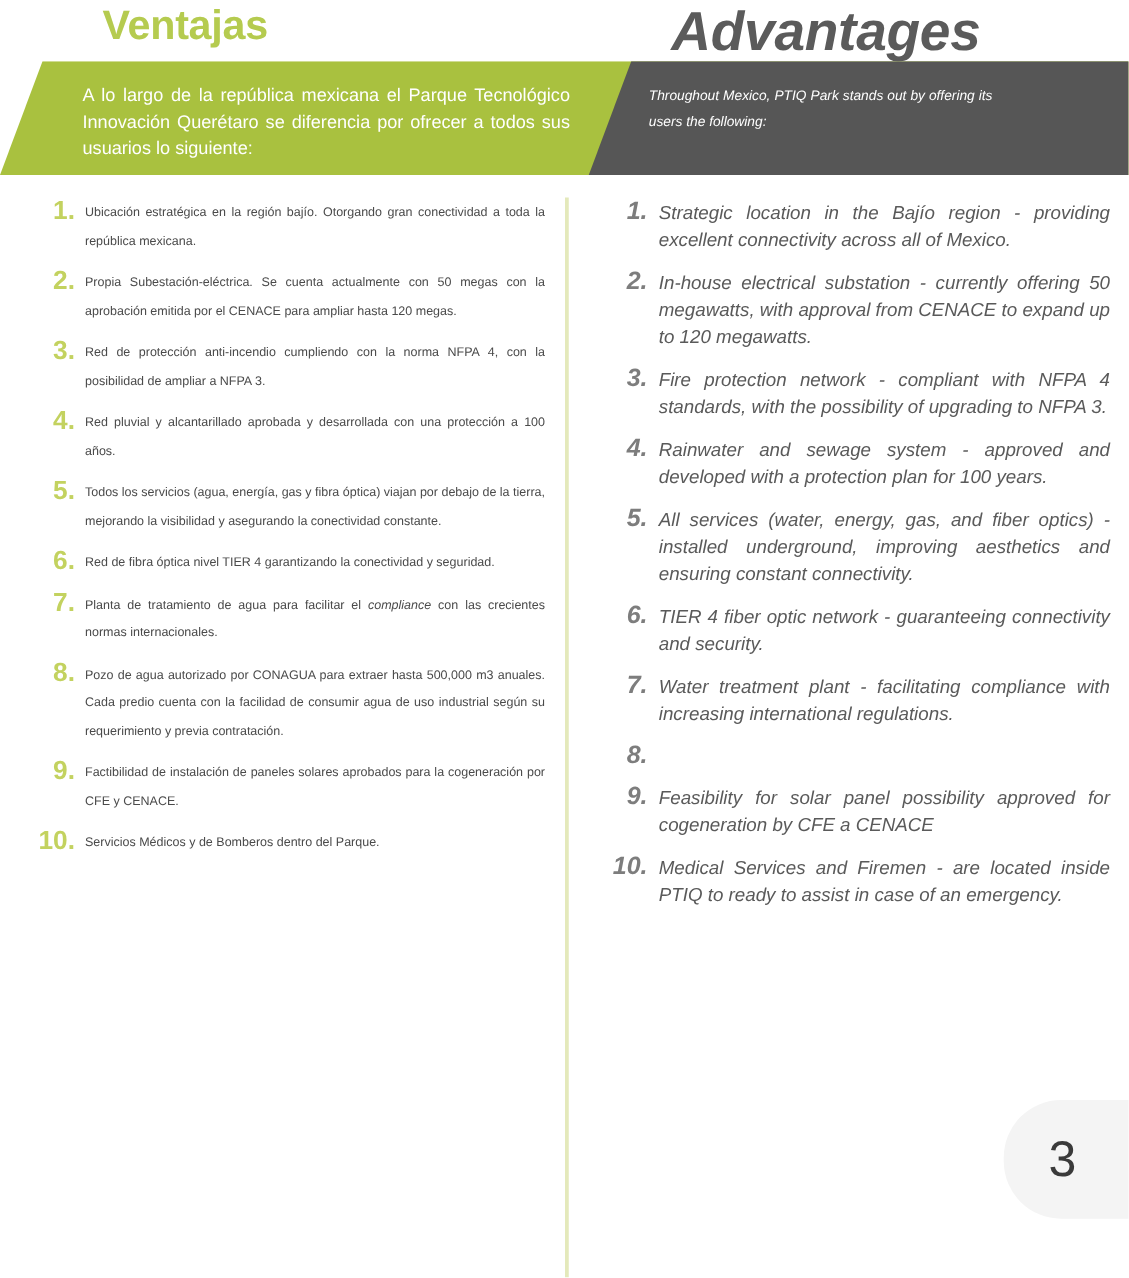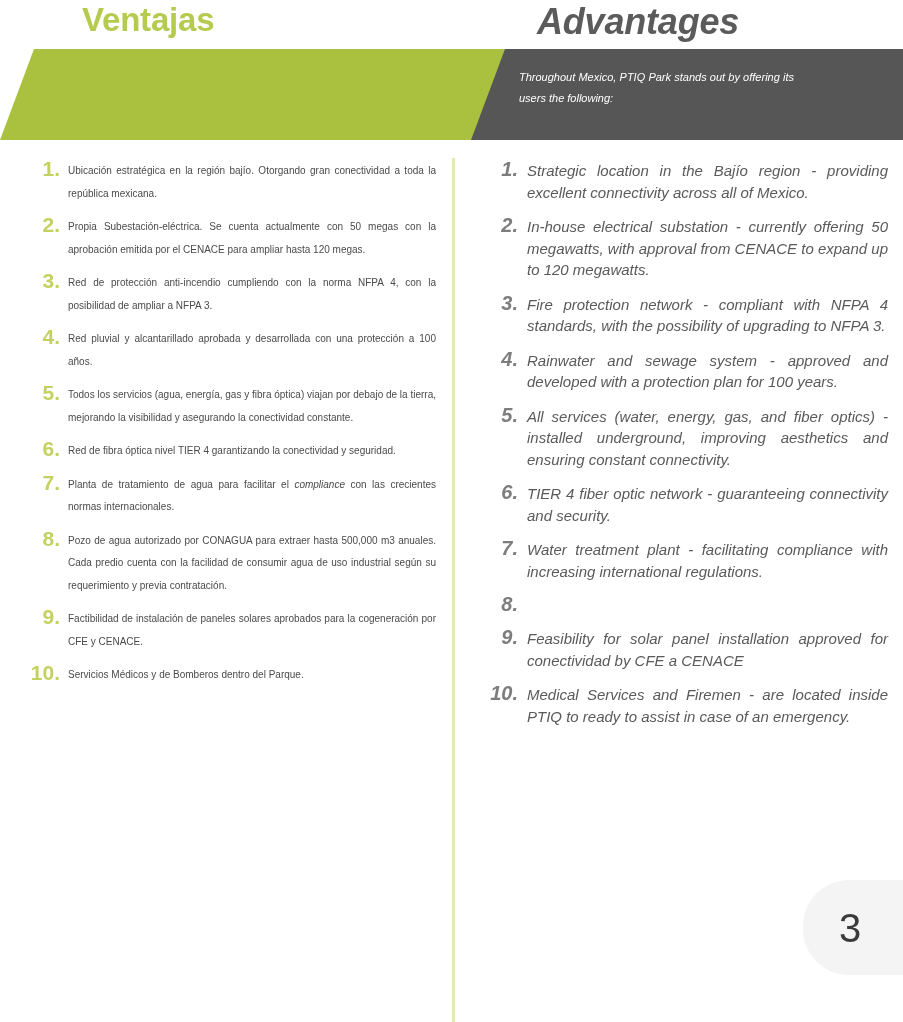--- a/index.html
+++ b/index.html
@@ -29,21 +29,21 @@
     top: 1px;
     font-size: 33px;
     font-weight: 700;
     color: #b5cb4f;
     letter-spacing: -0.2px;
   }
   .title-right {
     position: absolute;
     left: 525px;
     top: 1px;
-    font-size: 36px;
+    font-size: 44px;
     font-weight: 700;
     font-style: italic;
     color: #5b5b5b;
     letter-spacing: -0.2px;
   }
 
   
   .banner {
     position: absolute;
     top: 49px;
@@ -174,20 +174,21 @@
 <div class="titles">
   <div class="title-left">Ventajas</div>
   <div class="title-right">Advantages</div>
 </div>
 
 <div class="banner">
   <svg width="903" height="91" viewBox="0 0 903 91">
     <polygon points="34,0 903,0 903,91 0,91" fill="#a9c13f"></polygon>
     <polygon points="505,0 903,0 903,91 471,91" fill="#565656"></polygon>
   </svg>
+  <div class="banner-text-left">A lo largo de la república mexicana el Parque Tecnológico Innovación Querétaro se diferencia por ofrecer a todos sus usuarios lo siguiente:</div>
   <div class="banner-text-right">Throughout Mexico, PTIQ Park stands out by offering its users the following:</div>
 </div>
 
 <div class="divider"></div>
 
 <div class="col col-left">
   <ol class="items" id="left-items">
       <li class="item">
         <span class="num">1.</span>
         <span class="txt">Ubicación estratégica en la región bajío. Otorgando gran conectividad a toda la república mexicana.</span>
@@ -259,21 +260,21 @@
       </li>
       <li class="item">
         <span class="num">7.</span>
         <span class="txt">Water treatment plant - facilitating <b>compliance</b> with increasing international regulations.</span>
       </li>
       <li class="item">
         <span class="num">8.</span>
       </li>
       <li class="item">
         <span class="num">9.</span>
-        <span class="txt">Feasibility for solar panel installation approved for conectividad by CFE a CENACE</span>
+        <span class="txt">Feasibility for solar panel possibility approved for cogeneration by CFE a CENACE</span>
       </li>
       <li class="item">
         <span class="num">10.</span>
         <span class="txt">Medical Services and Firemen - are located inside PTIQ to ready to assist in case of an emergency.</span>
       </li>
     </ol>
 </div>
 
 <div class="page-badge">
   <span class="pg">3</span>

